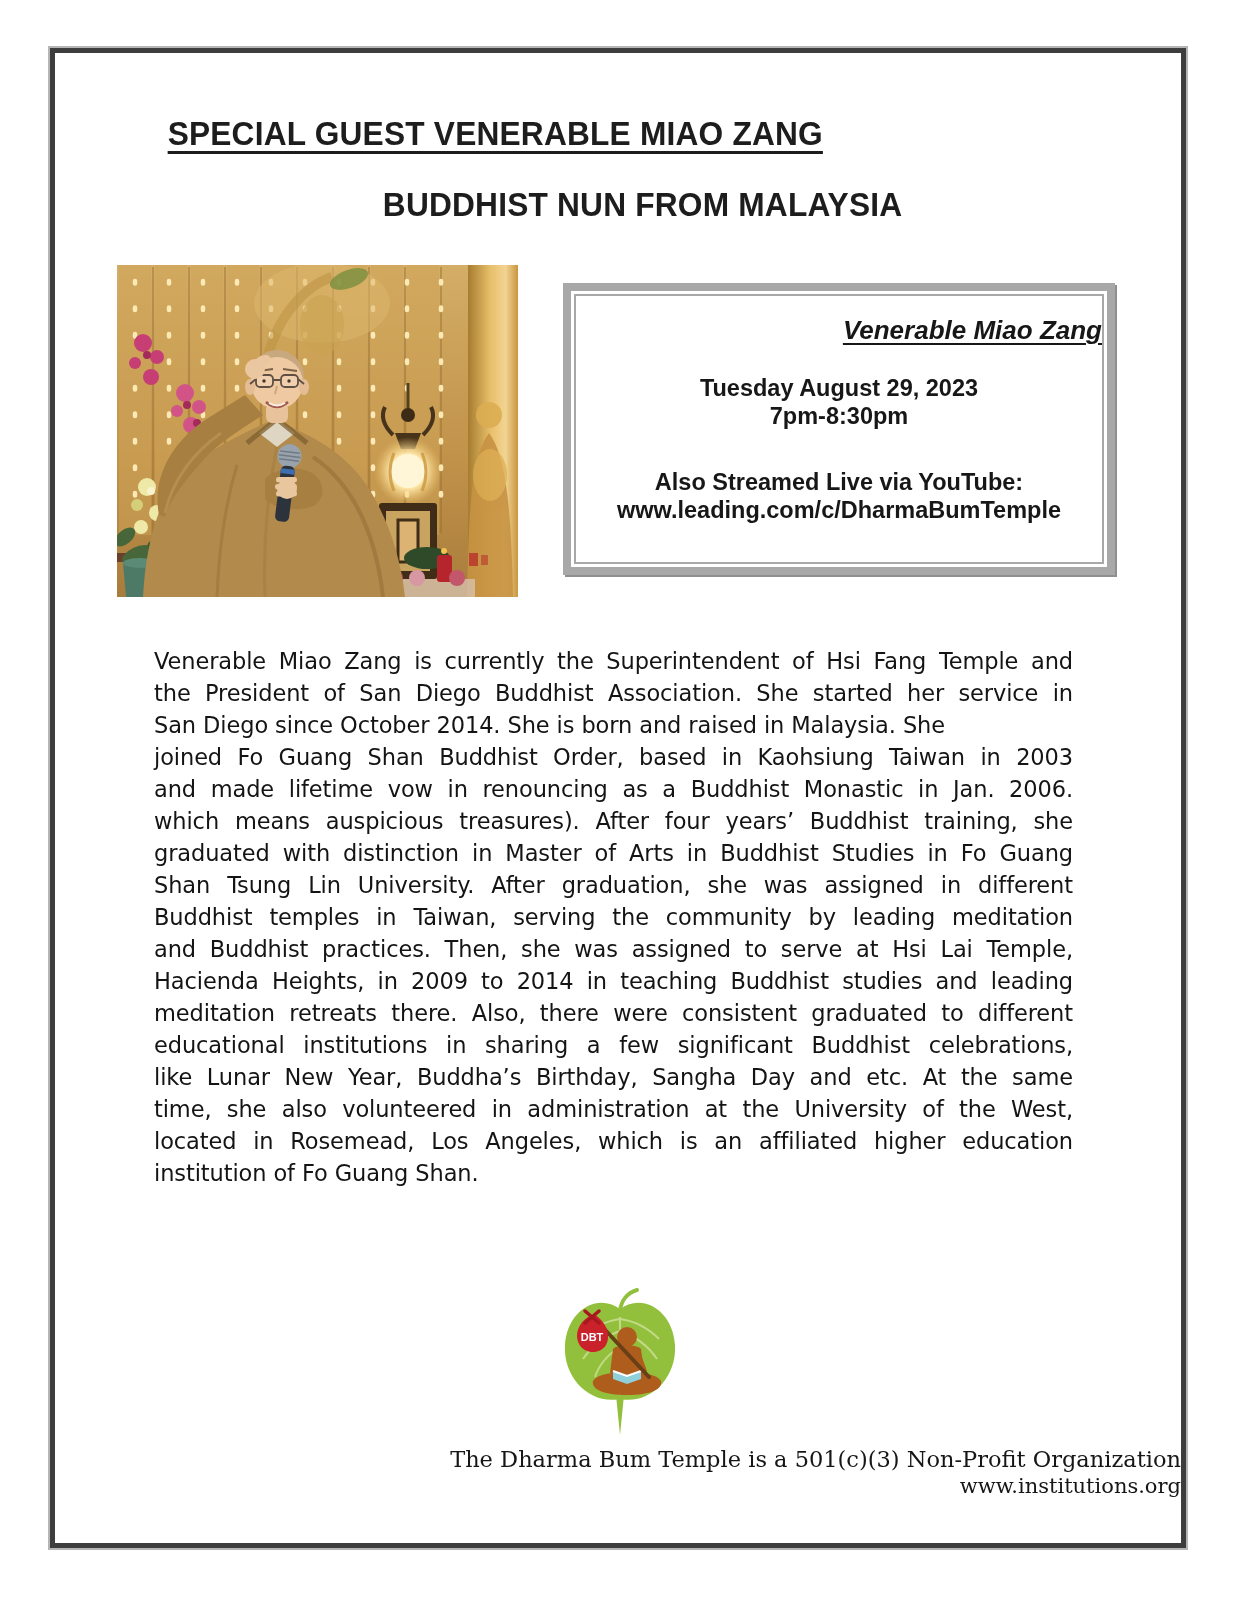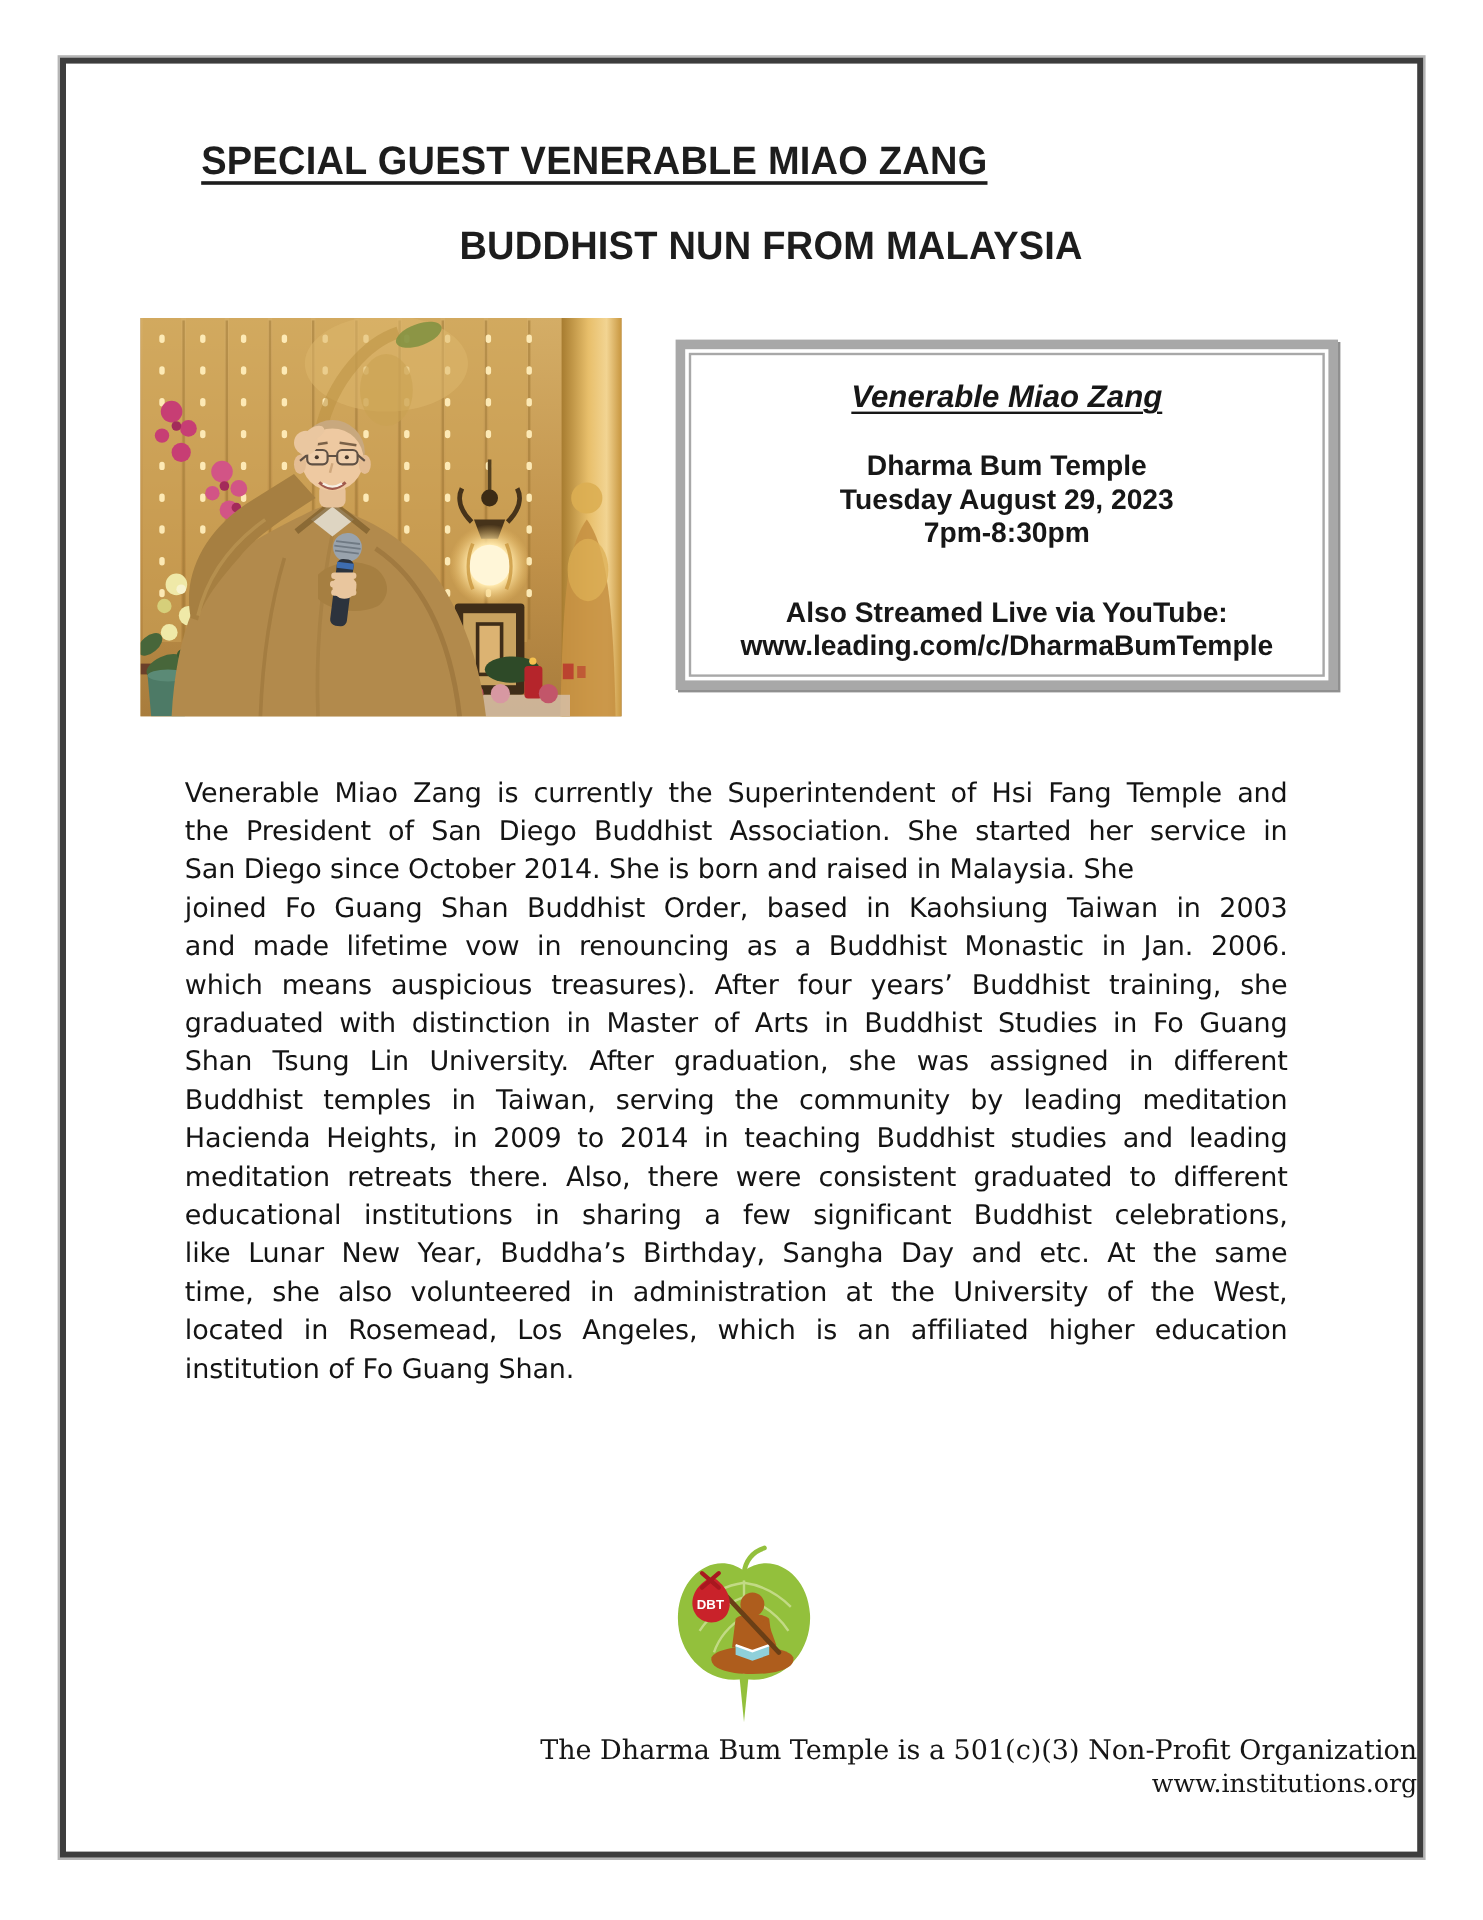--- a/index.html
+++ b/index.html
@@ -18,21 +18,21 @@
 
   .photo{position:absolute;left:62px;top:212px;width:401px;height:332px;overflow:hidden;background:#b78c44;}
   .photo svg{display:block;}
 
   .infobox{position:absolute;left:508px;top:230px;width:552px;height:292px;background:#a8a8a8;padding:8px;
            box-shadow:2px 2px 0 #8f8f8f;}
   .infobox-mid{background:#fff;width:100%;height:100%;padding:3px;}
   .infobox-in{border:2px solid #a8a8a8;width:100%;height:100%;text-align:center;overflow:hidden;}
   .speaker-name{margin-top:18px;font-size:26px;font-weight:bold;font-style:italic;
                 text-decoration:underline;text-decoration-thickness:2px;text-underline-offset:4px;
-                line-height:32px;color:#171717;}
+                line-height:32px;color:#171717;text-align:right;}
   .event-lines{margin-top:28px;font-size:23.5px;font-weight:bold;line-height:28px;color:#171717;}
   .stream-lines{margin-top:38px;font-size:23.5px;font-weight:bold;line-height:28px;color:#171717;}
 
   .bio{position:absolute;left:99px;top:592px;width:919px;font-family:"DejaVu Sans",sans-serif;
        font-size:22.5px;line-height:32px;letter-spacing:-0.1px;color:#141414;}
   .bio-line{text-align:justify;text-align-last:justify;white-space:nowrap;}
   .bio-line:nth-child(3),.bio-line:last-child{text-align-last:left;}
 
   .logo{position:absolute;left:500px;top:1234px;width:130px;height:150px;}
 
@@ -260,21 +260,20 @@
           </g>
         </g>
       </svg>
     </div>
 
     <div class="infobox">
       <div class="infobox-mid">
         <div class="infobox-in">
           <div class="speaker-name">Venerable Miao Zang</div>
           <div class="event-lines">
-            <div>Dharma Bum Temple</div>
             <div>Tuesday August 29, 2023</div>
             <div>7pm-8:30pm</div>
           </div>
           <div class="stream-lines">
             <div>Also Streamed Live via YouTube:</div>
             <div>www.leading.com/c/DharmaBumTemple</div>
           </div>
         </div>
       </div>
     </div>
@@ -282,20 +281,21 @@
     <div class="bio">
         <div class="bio-line">Venerable Miao Zang is currently the Superintendent of Hsi Fang Temple and</div>
         <div class="bio-line">the President of San Diego Buddhist Association. She started her service in</div>
         <div class="bio-line">San Diego since October 2014. She is born and raised in Malaysia. She</div>
         <div class="bio-line">joined Fo Guang Shan Buddhist Order, based in Kaohsiung Taiwan in 2003</div>
         <div class="bio-line">and made lifetime vow in renouncing as a Buddhist Monastic in Jan. 2006.</div>
         <div class="bio-line">which means auspicious treasures). After four years’ Buddhist training, she</div>
         <div class="bio-line">graduated with distinction in Master of Arts in Buddhist Studies in Fo Guang</div>
         <div class="bio-line">Shan Tsung Lin University. After graduation, she was assigned in different</div>
         <div class="bio-line">Buddhist temples in Taiwan, serving the community by leading meditation</div>
+        <div class="bio-line">and Buddhist practices. Then, she was assigned to serve at Hsi Lai Temple,</div>
         <div class="bio-line">Hacienda Heights, in 2009 to 2014 in teaching Buddhist studies and leading</div>
         <div class="bio-line">meditation retreats there. Also, there were consistent graduated to different</div>
         <div class="bio-line">educational institutions in sharing a few significant Buddhist celebrations,</div>
         <div class="bio-line">like Lunar New Year, Buddha’s Birthday, Sangha Day and etc. At the same</div>
         <div class="bio-line">time, she also volunteered in administration at the University of the West,</div>
         <div class="bio-line">located in Rosemead, Los Angeles, which is an affiliated higher education</div>
         <div class="bio-line">institution of Fo Guang Shan.</div>
       </div>
 
     <div class="logo">

